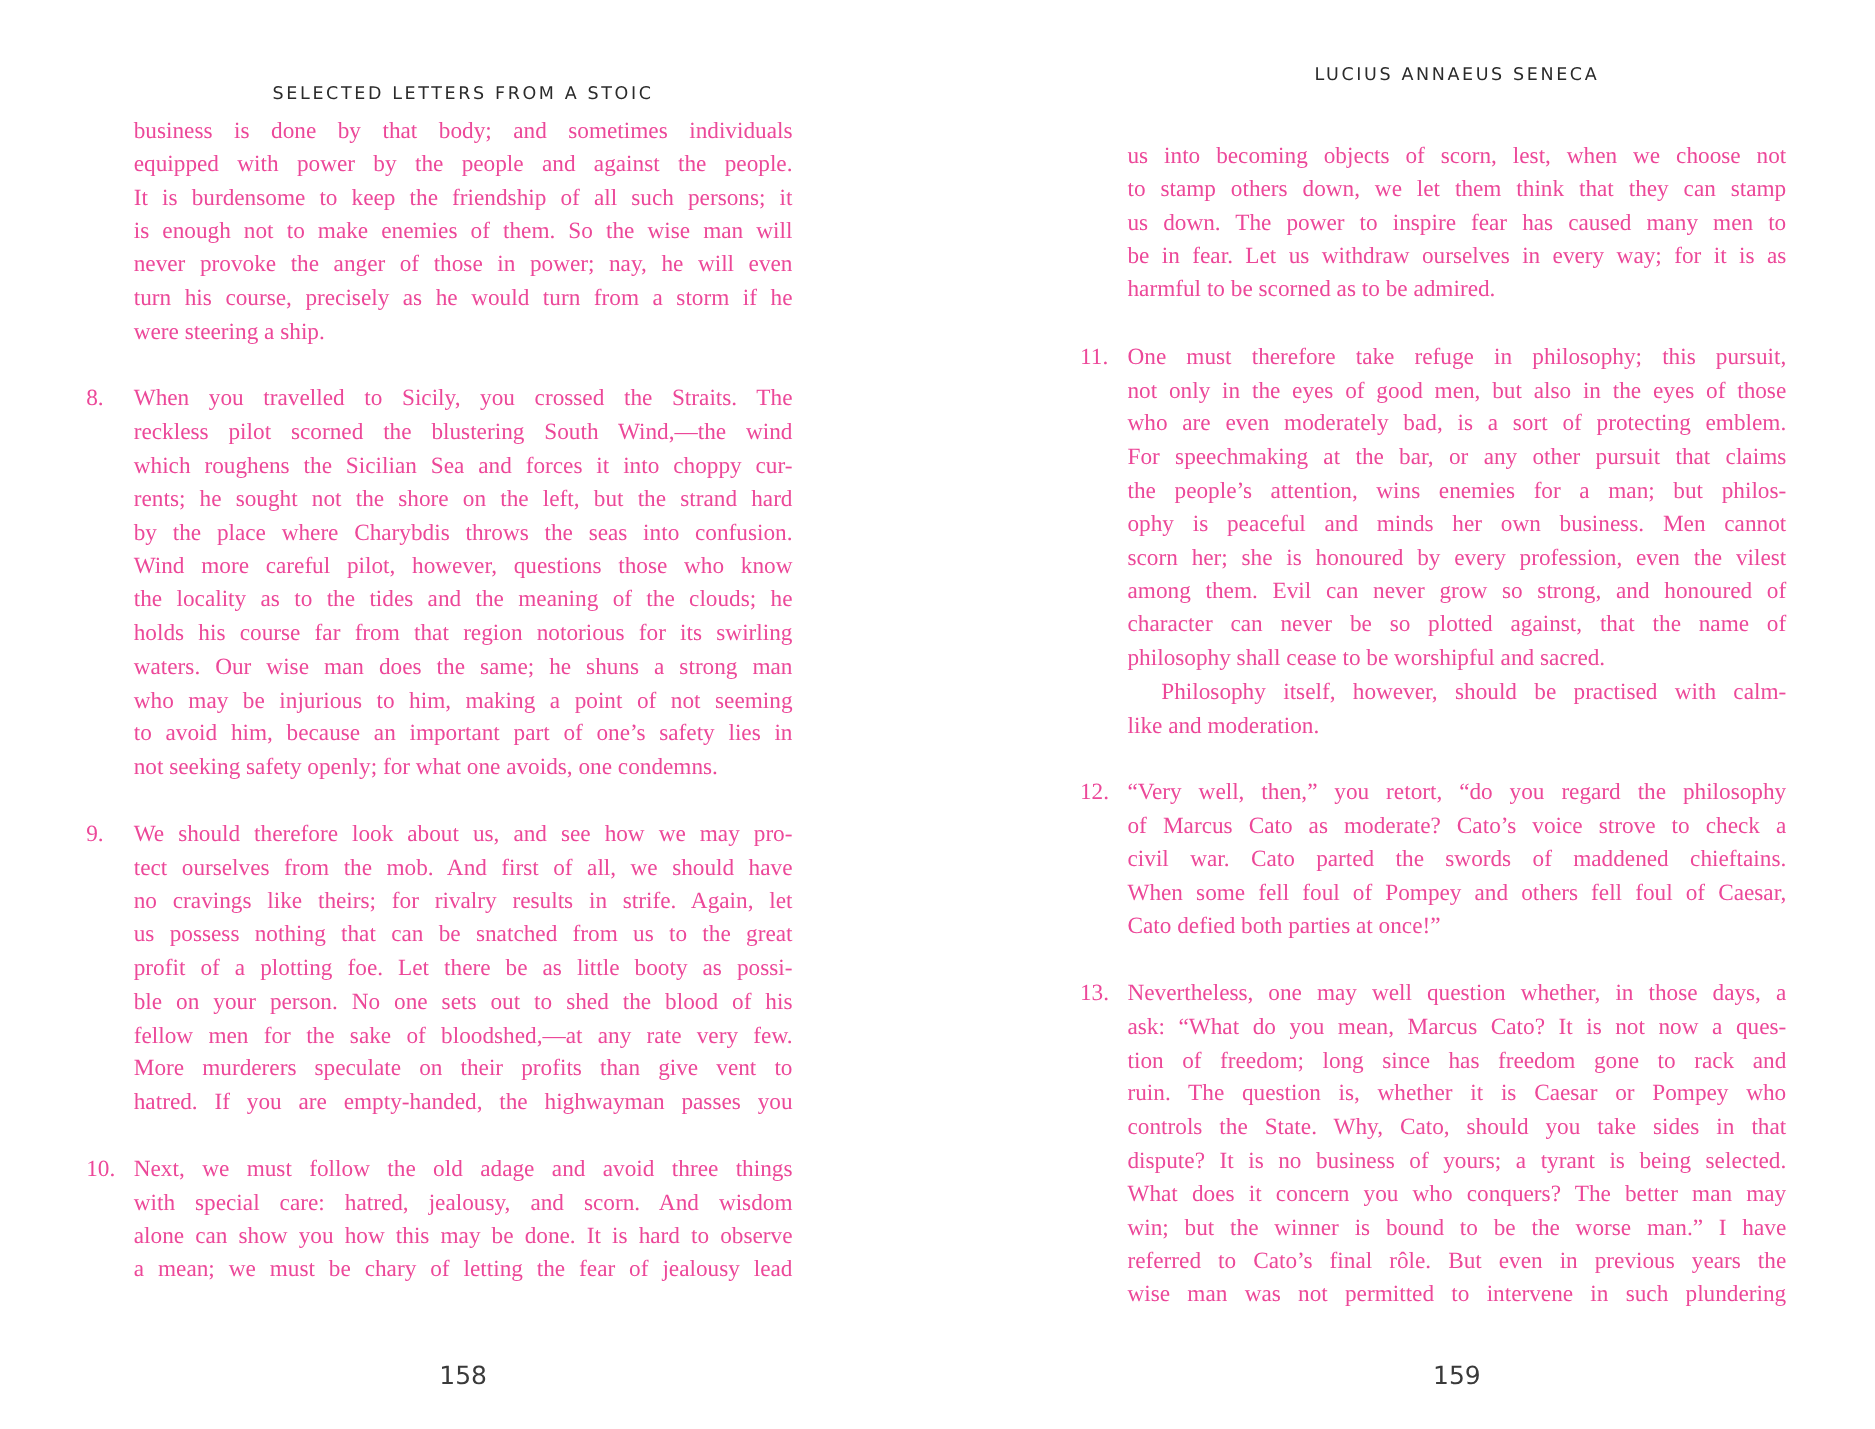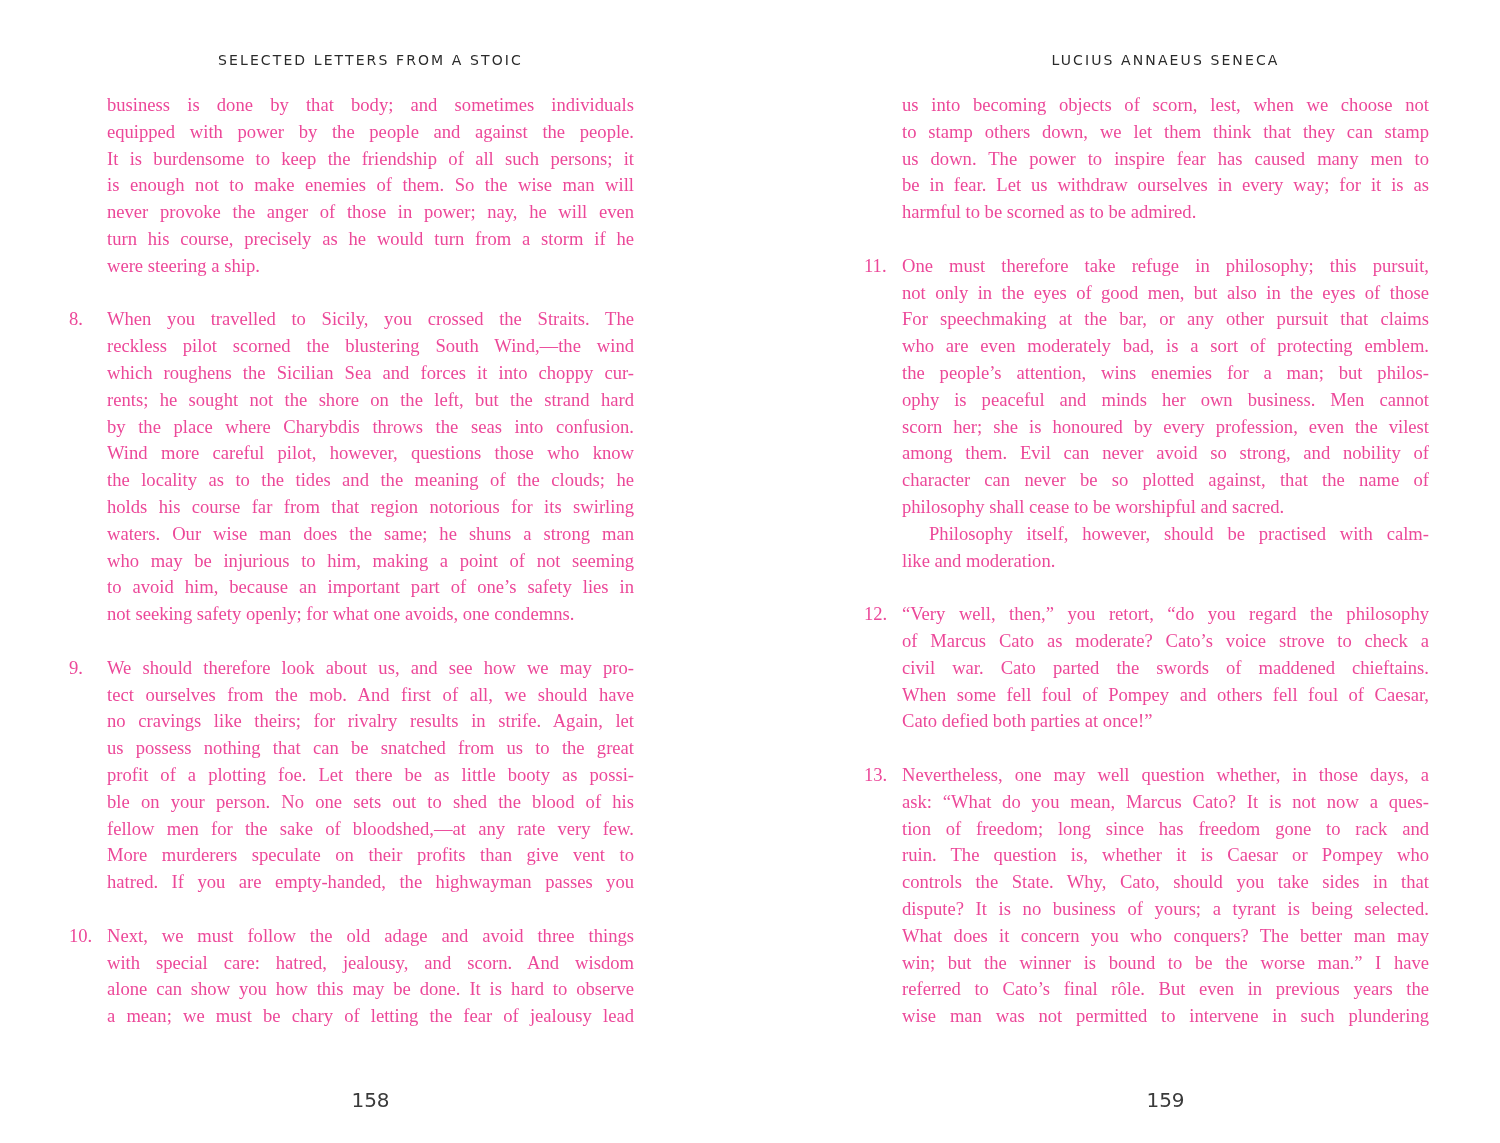--- a/index.html
+++ b/index.html
@@ -26,21 +26,21 @@
     .running-head {
       position: absolute;
       top: 52px;
       font-family: "DejaVu Sans", sans-serif;
       font-size: 14px;
       letter-spacing: 2.1px;
       color: #2b2b2b;
       text-align: center;
       white-space: nowrap;
     }
-    .page.left .running-head { left: 107px; width: 527px; }
+    .page.left .running-head { left: 107px; width: 527px; margin-top: 15px; }
     .page.right .running-head { left: 152px; width: 527px; }
 
     .folio {
       position: absolute;
       top: 1088px;
       font-family: "DejaVu Sans", sans-serif;
       font-size: 20px;
       color: #3a3a3a;
       text-align: center;
     }
@@ -49,21 +49,21 @@
 
     .body-text {
       position: absolute;
       top: 92px;
       font-family: "Liberation Serif", "DejaVu Serif", serif;
       font-size: 18.6px;
       line-height: 26.8px;
       color: #ec4899;
     }
     .page.left .body-text { left: 107px; width: 527px; }
-    .page.right .body-text { left: 902px; width: 527px; }
+    .page.right .body-text { left: 902px; width: 527px; margin-top: 20px; }
     .page.right .body-text { left: 152px; }
 
     .para {
       position: relative;
       margin: 0 0 26.8px 0;
     }
 
     .num {
       position: absolute;
       left: -38px;
@@ -151,26 +151,26 @@
         <span class="line">to stamp others down, we let them think that they can stamp</span>
         <span class="line">us down. The power to inspire fear has caused many men to</span>
         <span class="line">be in fear. Let us withdraw ourselves in every way; for it is as</span>
         <span class="line last">harmful to be scorned as to be admired.</span>
       </div>
 
     <div class="para">
       <span class="num">11.</span>
     <span class="line">One must therefore take refuge in philosophy; this pursuit,</span>
         <span class="line">not only in the eyes of good men, but also in the eyes of those</span>
+        <span class="line">who are even moderately bad, is a sort of protecting emblem.</span>
         <span class="line">For speechmaking at the bar, or any other pursuit that claims</span>
-        <span class="line">who are even moderately bad, is a sort of protecting emblem.</span>
         <span class="line">the people’s attention, wins enemies for a man; but philos-</span>
         <span class="line">ophy is peaceful and minds her own business. Men cannot</span>
         <span class="line">scorn her; she is honoured by every profession, even the vilest</span>
-        <span class="line">among them. Evil can never avoid so strong, and nobility of</span>
+        <span class="line">among them. Evil can never grow so strong, and honoured of</span>
         <span class="line">character can never be so plotted against, that the name of</span>
         <span class="line last">philosophy shall cease to be worshipful and sacred.</span>
         <span class="line indent">Philosophy itself, however, should be practised with calm-</span>
         <span class="line last">like and moderation.</span>
       </div>
 
     <div class="para">
       <span class="num">12.</span>
     <span class="line">“Very well, then,” you retort, “do you regard the philosophy</span>
         <span class="line">of Marcus Cato as moderate? Cato’s voice strove to check a</span>

